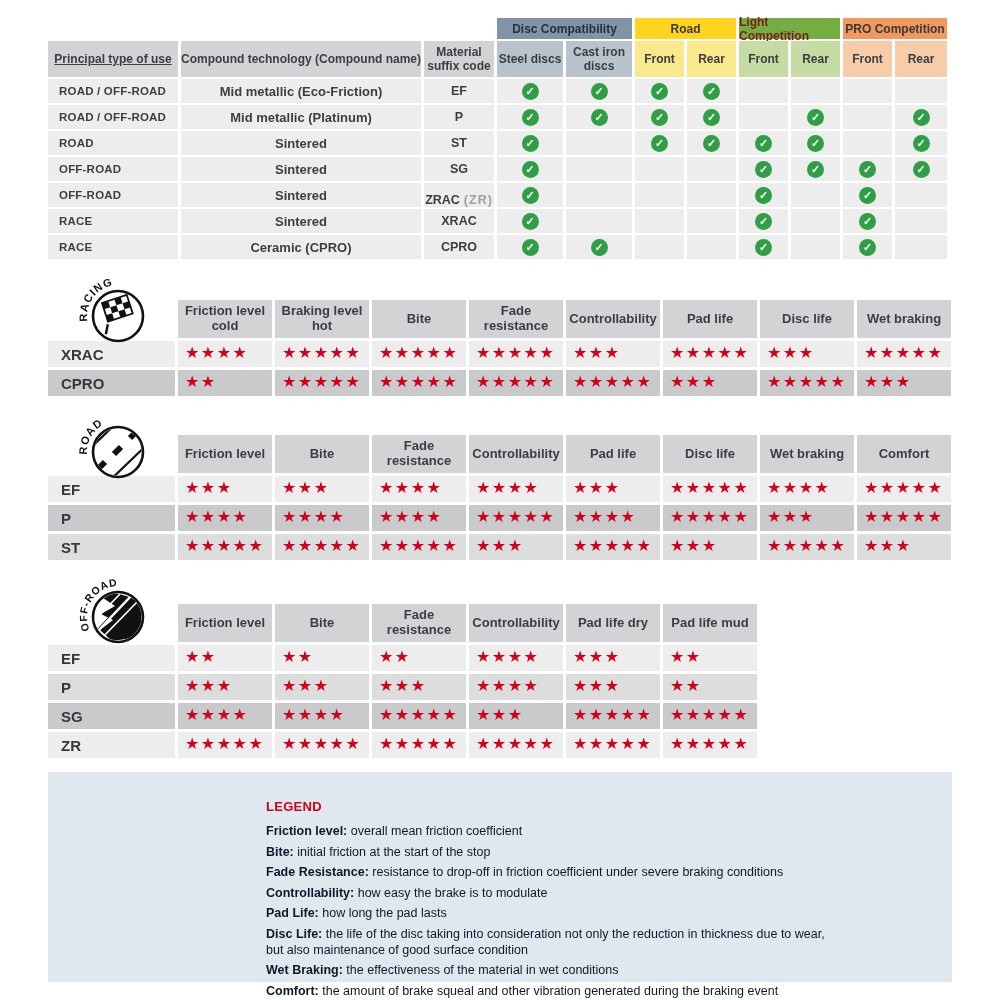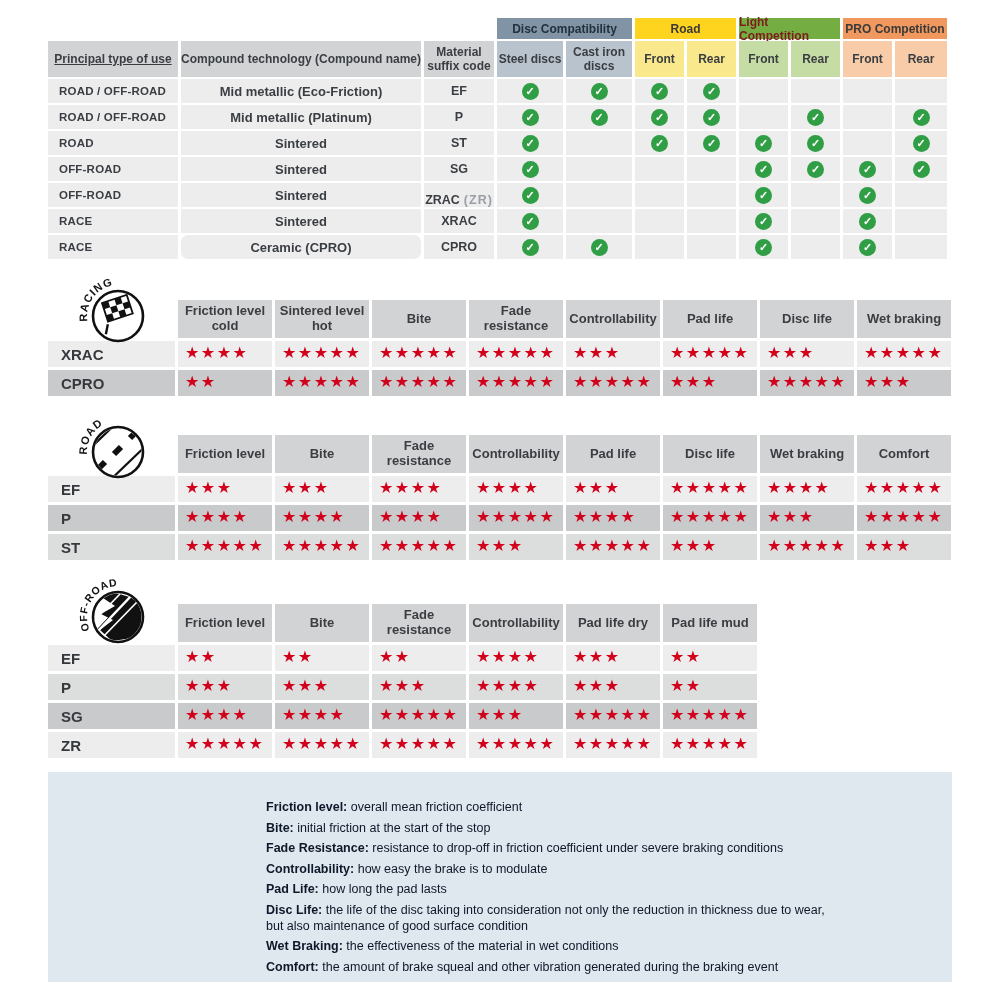--- a/index.html
+++ b/index.html
@@ -207,21 +207,21 @@
       <div class="cc" style="grid-area: 8 / 7;"></div>
       <div class="cc" style="grid-area: 8 / 8;">
         <span class="check"></span>
       </div>
       <div class="cc" style="grid-area: 8 / 9;"></div>
       <div class="cc" style="grid-area: 8 / 10;">
         <span class="check"></span>
       </div>
       <div class="cc" style="grid-area: 8 / 11;"></div>
       <div class="cc use" style="grid-area: 9 / 1;">RACE</div>
-      <div class="cc tech" style="grid-area: 9 / 2; border-radius: 7px;">Ceramic (CPRO)</div>
+      <div class="cc tech" style="grid-area: 9 / 2;">Ceramic (CPRO)</div>
       <div class="cc code" style="grid-area: 9 / 3;">
         <span>CPRO</span>
       </div>
       <div class="cc" style="grid-area: 9 / 4;">
         <span class="check"></span>
       </div>
       <div class="cc" style="grid-area: 9 / 5;">
         <span class="check"></span>
       </div>
       <div class="cc" style="grid-area: 9 / 6;"></div>
@@ -252,21 +252,21 @@
         <rect x="6.5" y="6.5" width="6.5" height="6.5" fill="#111"></rect>
           <rect x="19.5" y="6.5" width="6.5" height="6.5" fill="#111"></rect>
         <rect x="0" y="13" width="6.5" height="6.5" fill="#111"></rect>
           <rect x="13" y="13" width="6.5" height="6.5" fill="#111"></rect>
         <rect x="0" y="0" width="26" height="19.5" fill="none" stroke="#111" stroke-width="1.8"></rect>
       </g>
     </svg>
     <div class="rating-grid rg-8" id="grid-racing">
         <div class="rh empty"></div>
         <div class="rh">Friction level cold</div>
-        <div class="rh">Sintered level hot</div>
+        <div class="rh">Braking level hot</div>
         <div class="rh">Bite</div>
         <div class="rh">Fade resistance</div>
         <div class="rh">Controllability</div>
         <div class="rh">Pad life</div>
         <div class="rh">Disc life</div>
         <div class="rh">Wet braking</div>
         <div class="rcell rlabel shade-light">XRAC</div>
         <div class="rcell shade-light">
           <span class="stars">★★★★</span>
         </div>
@@ -528,20 +528,21 @@
         <div class="rcell shade-light">
           <span class="stars">★★★★★</span>
         </div>
         <div class="rcell shade-light">
           <span class="stars">★★★★★</span>
         </div>
       </div>
   </section>
 
   <div class="legend">
+    <div class="legend-title">LEGEND</div>
     <div id="legend-items">
         <div class="legend-item"><span class="l-term">Friction level:</span><span class="l-desc"> overall mean friction coefficient</span></div>
         <div class="legend-item"><span class="l-term">Bite:</span><span class="l-desc"> initial friction at the start of the stop</span></div>
         <div class="legend-item"><span class="l-term">Fade Resistance:</span><span class="l-desc"> resistance to drop-off in friction coefficient under severe braking conditions</span></div>
         <div class="legend-item"><span class="l-term">Controllability:</span><span class="l-desc"> how easy the brake is to modulate</span></div>
         <div class="legend-item"><span class="l-term">Pad Life:</span><span class="l-desc"> how long the pad lasts</span></div>
         <div class="legend-item"><span class="l-term">Disc Life:</span><span class="l-desc"> the life of the disc taking into consideration not only the reduction in thickness due to wear,
 but also maintenance of good surface condition</span></div>
         <div class="legend-item"><span class="l-term">Wet Braking:</span><span class="l-desc"> the effectiveness of the material in wet conditions</span></div>
         <div class="legend-item"><span class="l-term">Comfort:</span><span class="l-desc"> the amount of brake squeal and other vibration generated during the braking event</span></div>

